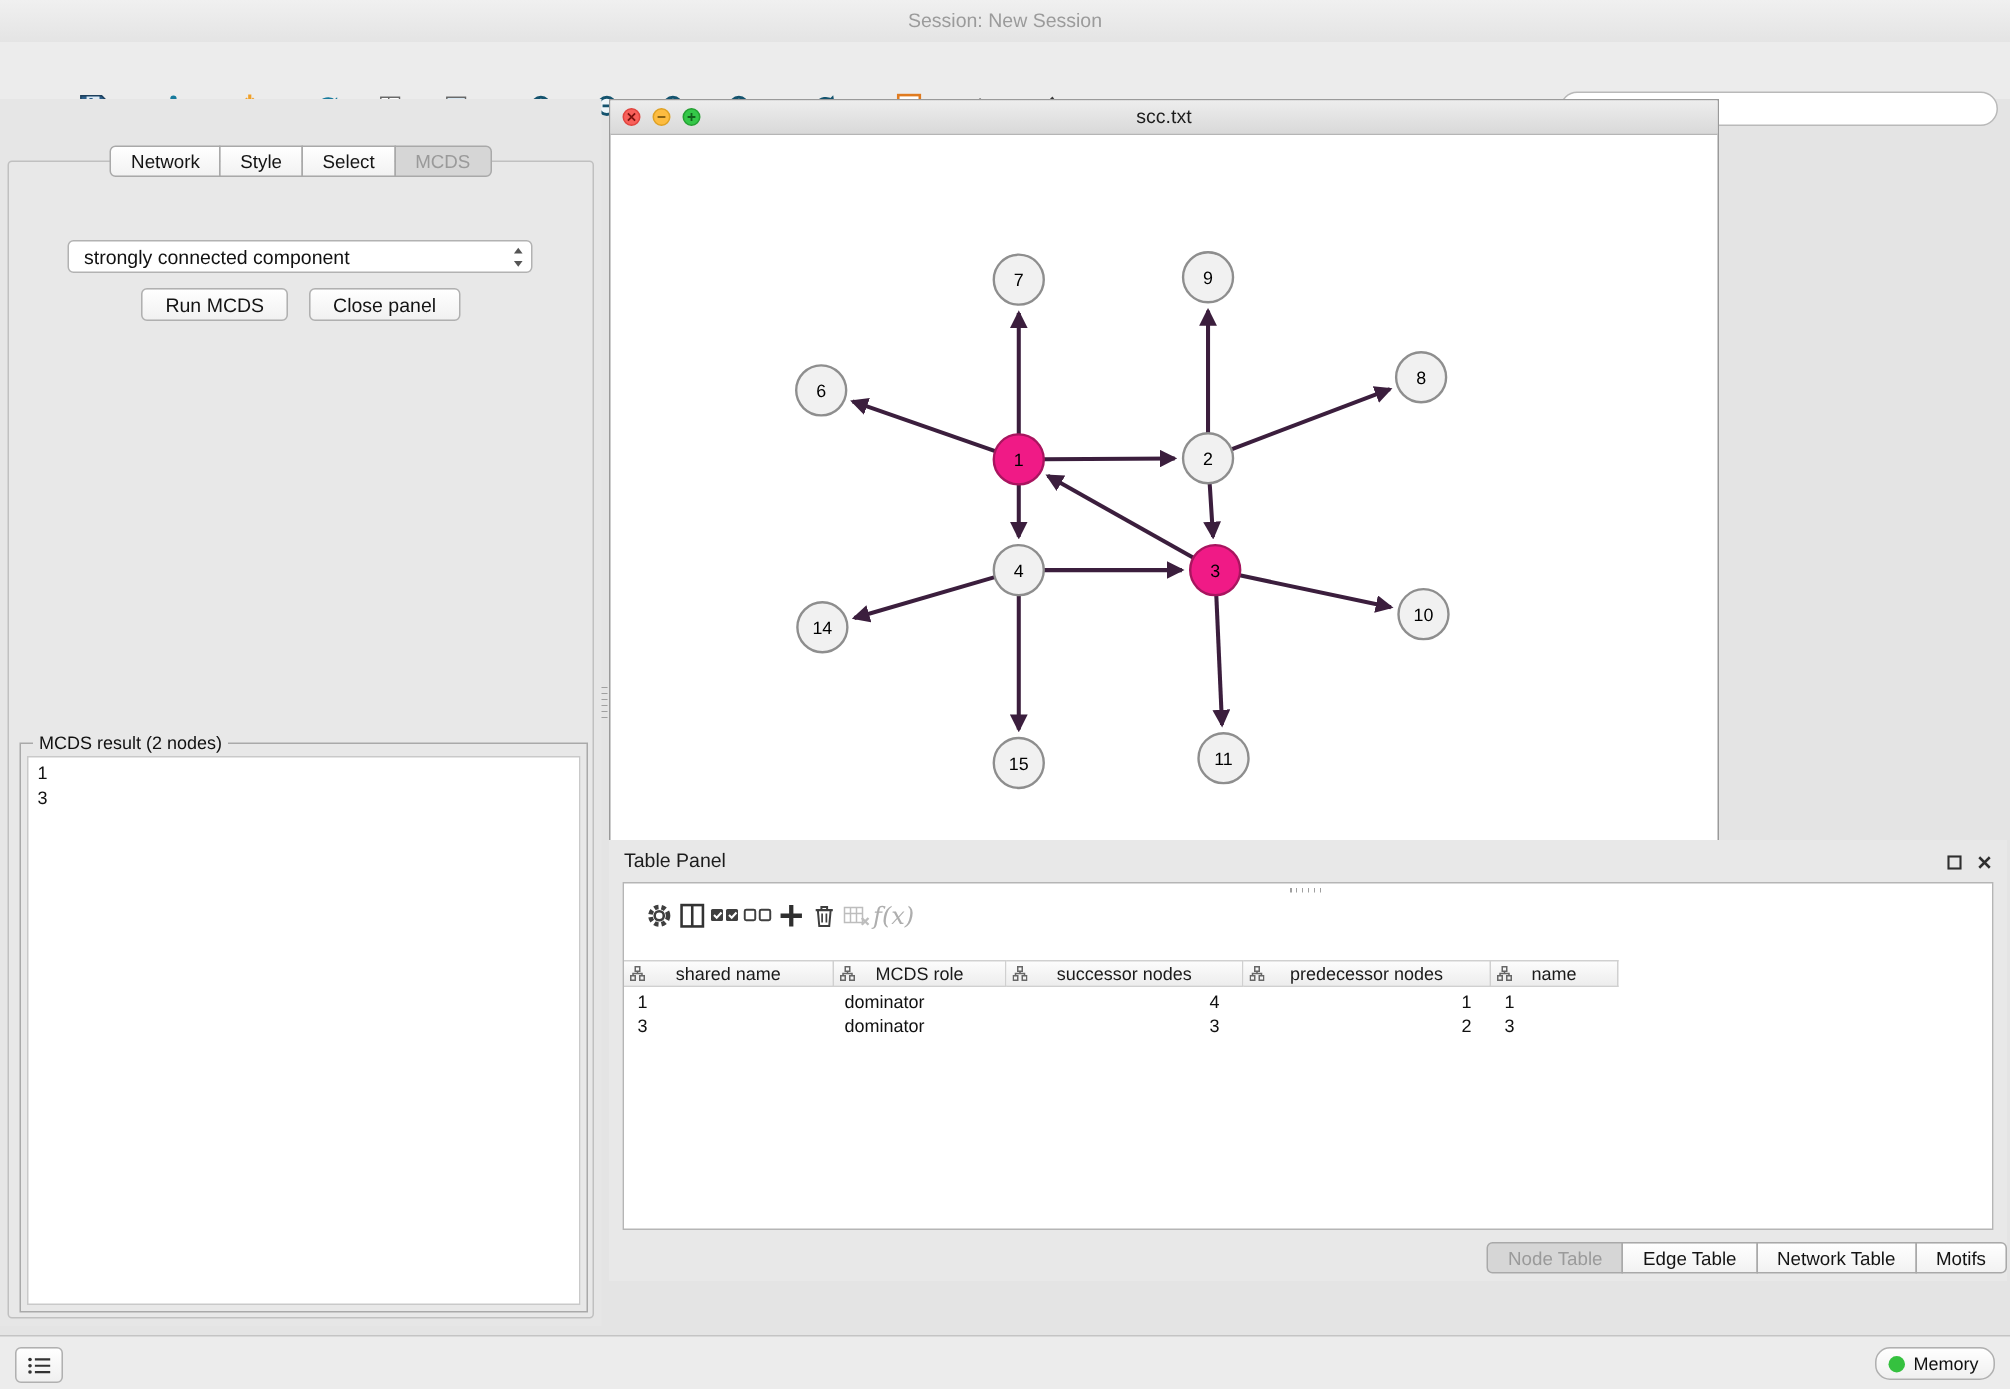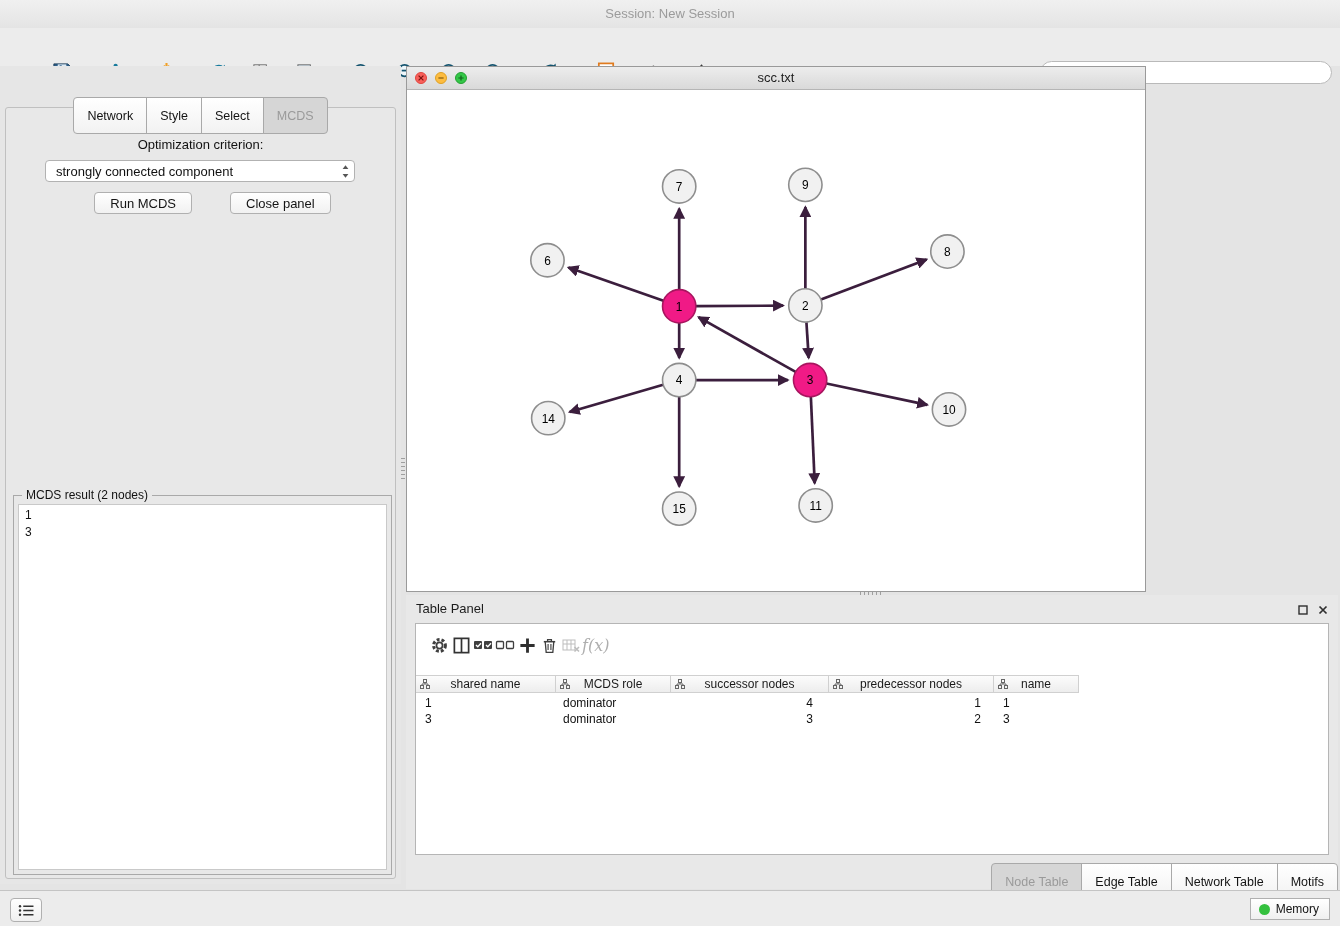--- a/index.html
+++ b/index.html
@@ -1,18 +1,18 @@
 <!DOCTYPE html>
 <html><head>
 <meta charset="utf-8">
 <style>
   html,body{margin:0;padding:0;width:1340px;height:926px;overflow:hidden;
     background:#e4e4e4;font-family:"Liberation Sans","DejaVu Sans",sans-serif;
     -webkit-font-smoothing:antialiased;color:#111;}
-  button{font-family:inherit;cursor:default;margin-left:24px;}
+  button{font-family:inherit;cursor:default;}
   svg{display:block;}
 
   
   #titlebar{position:absolute;left:0;top:0;width:1340px;height:28px;
     background:linear-gradient(#f0f0f0,#e4e4e4);text-align:center;
     font-size:13px;line-height:28px;color:#9b9b9b;}
 
   
   #toolbar{position:absolute;left:0;top:28px;width:1340px;height:38px;background:#ececec;}
   .tb-icon{position:absolute;top:31px;width:26px;height:26px;display:flex;
@@ -24,21 +24,21 @@
   #search-box input{border:none;outline:none;flex:1;font-size:12px;background:transparent;margin-left:5px;}
 
   
   #control-panel{position:absolute;left:0;top:66px;width:401px;height:818px;background:#e6e6e6;}
   .panel-header{position:relative;height:28px;}
   .panel-title{position:absolute;left:10px;top:0;line-height:28px;font-size:13px;color:#1c1c1c;}
   .win-btns{position:absolute;right:10px;top:9px;display:flex;gap:9px;align-items:center;}
   .win-btn{width:11px;height:11px;display:flex;align-items:center;justify-content:center;}
 
   .cp-tabs{position:absolute;left:0;right:0;top:31px;display:flex;justify-content:center;z-index:3;}
-  .tab{height:37px;padding:0 13px;font-size:12.5px;color:#141414;
+  .tab{height:21px;padding:0 13px;font-size:12.5px;color:#141414;
     background:linear-gradient(#ffffff,#f2f2f2);border:1px solid #a9a9a9;margin-left:-1px;}
   .tab:first-child{border-radius:4px 0 0 4px;margin-left:0;}
   .tab:last-child{border-radius:0 4px 4px 0;}
   .tab.selected{background:#d6d6d6;color:#9a9a9a;}
 
   .cp-pane{position:absolute;left:5px;right:5px;top:41px;bottom:5px;
     border:1px solid #c0c0c0;border-radius:3px;background:#e8e8e8;}
   .opt-label{position:absolute;top:29px;left:0;width:100%;text-align:center;font-size:13px;}
   .combo{position:absolute;top:52px;left:39px;width:310px;height:22px;background:#fff;
     border:1px solid #b2b2b2;border-radius:4px;display:flex;align-items:center;box-sizing:border-box;justify-content:space-between;}
@@ -63,21 +63,21 @@
   .light{width:12px;height:12px;border-radius:50%;box-sizing:border-box;
     display:flex;align-items:center;justify-content:center;}
   .light.red{background:#f8605a;border:1px solid #e0443e;}
   .light.yellow{background:#fdbc40;border:1px solid #dfa123;}
   .light.green{background:#34c748;border:1px solid #24a032;}
   .nw-canvas{position:absolute;left:0;top:22px;right:0;bottom:0;}
   #graph-svg{width:100%;height:100%;}
   #graph-svg text{font-family:"Liberation Sans","DejaVu Sans",sans-serif;}
 
   
-  #table-panel{position:absolute;left:406px;top:595px;width:932px;height:294px;background:#e8e8e8;}
+  #table-panel{position:absolute;left:406px;top:560px;width:932px;height:294px;background:#e8e8e8;}
   .tp-white{position:absolute;left:9px;top:28px;width:914px;height:232px;background:#fff;
     border:1px solid #b5b5b5;box-sizing:border-box;}
   .tp-toolbar{position:absolute;left:12px;top:7px;height:28px;display:flex;align-items:center;}
   .tp-tool{width:22px;height:22px;display:flex;align-items:center;justify-content:center;}
   .fx{font-family:"DejaVu Serif","Liberation Serif",serif;font-style:italic;
     font-size:16px;color:#aeaeae;}
   .t-header{position:absolute;left:0;right:0;top:51px;height:18px;display:flex;}
   .th{position:relative;box-sizing:border-box;height:18px;
     border:1px solid #d0d0d0;border-left:none;background:linear-gradient(#fcfcfc,#ededed);
     font-size:12px;text-align:center;line-height:16px;color:#1a1a1a;}
@@ -90,21 +90,21 @@
   .al4{padding-left:9px;}
   .tp-tabs{position:absolute;left:0;right:0;top:268px;display:flex;justify-content:flex-end;}
 
   
   #status-bar{position:absolute;left:0;top:890px;width:1340px;height:36px;
     background:#ececec;border-top:1px solid #c4c4c4;box-sizing:border-box;}
   .menu-btn{position:absolute;left:10px;top:7px;width:30px;height:22px;border:1px solid #b0b0b0;
     border-radius:4px;background:linear-gradient(#ffffff,#f0f0f0);
     display:flex;align-items:center;justify-content:center;}
   .memory-btn{position:absolute;right:10px;top:7px;height:22px;padding:0 10px 0 8px;
-    border:1px solid #b0b0b0;border-radius:0;background:linear-gradient(#ffffff,#f0f0f0);
+    border:1px solid #b0b0b0;border-radius:10px;background:linear-gradient(#ffffff,#f0f0f0);
     display:flex;align-items:center;gap:6px;font-size:12px;box-sizing:border-box;}
   .memory-dot{width:11px;height:11px;border-radius:50%;background:#35c13f;}
 
   
   .v-handle{position:absolute;left:401px;top:458px;width:4px;height:22px;
     background:repeating-linear-gradient(to bottom,#9f9f9f 0 1px,transparent 1px 4px);}
   .h-handle{position:absolute;left:860px;top:592px;width:22px;height:3px;
     background:repeating-linear-gradient(to right,#9f9f9f 0 1px,transparent 1px 4px);}
 </style>
 </head>
@@ -247,21 +247,20 @@
 <div id="control-panel">
 
   <div class="cp-tabs">
     <button class="tab">Network</button>
     <button class="tab">Style</button>
     <button class="tab">Select</button>
     <button class="tab selected">MCDS</button>
   </div>
 
   <div class="cp-pane">
-    <div class="opt-label">Optimization criterion:</div>
 
     <div class="combo">
       <span class="combo-text">strongly connected component</span>
       <span class="combo-arrows">
         <svg width="9" height="15" viewBox="0 0 10 16">
           <path d="M5 1l3.2 4.2H1.8z" fill="#555"></path>
             <path d="M5 15l3.2-4.2H1.8z" fill="#555"></path>
         </svg>
       </span>
     </div>

